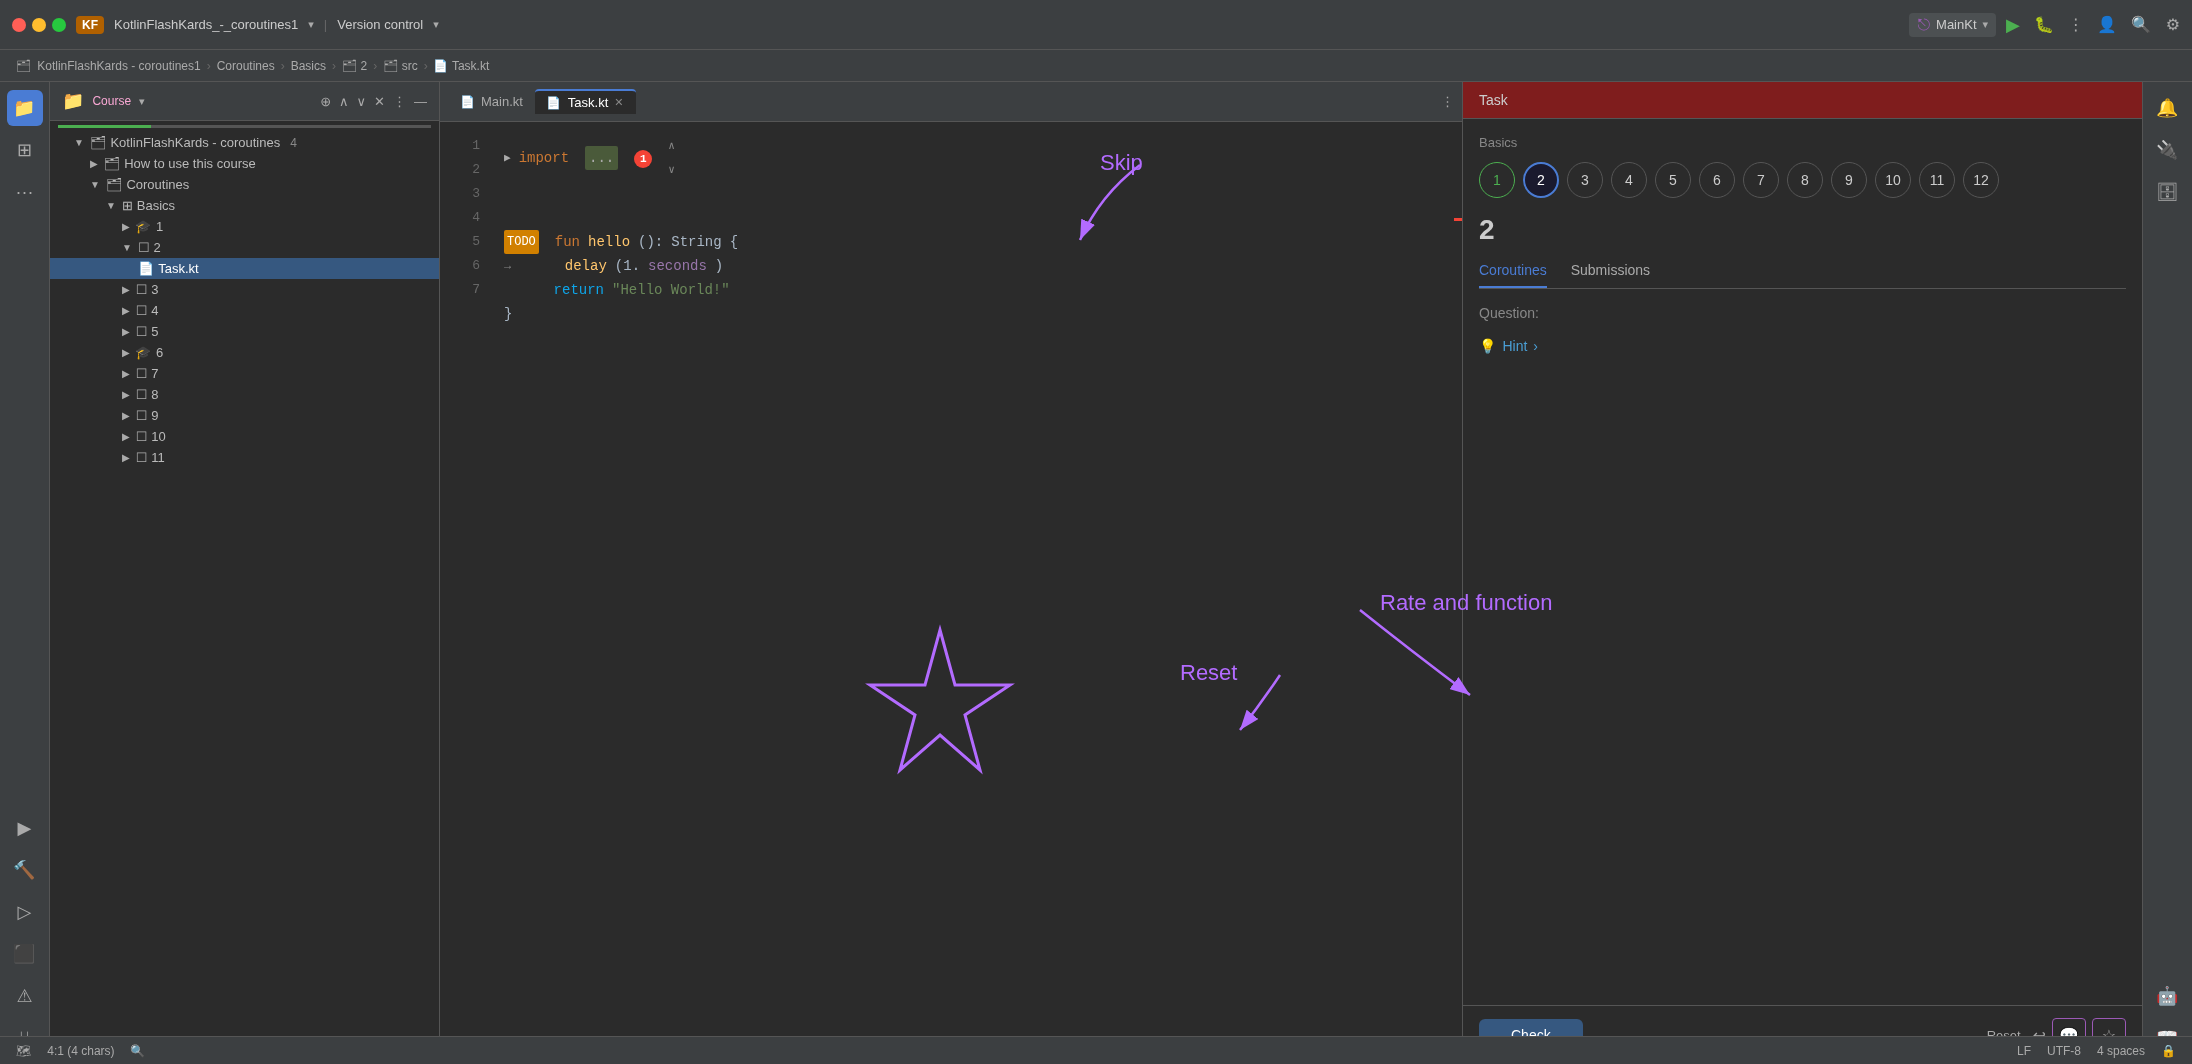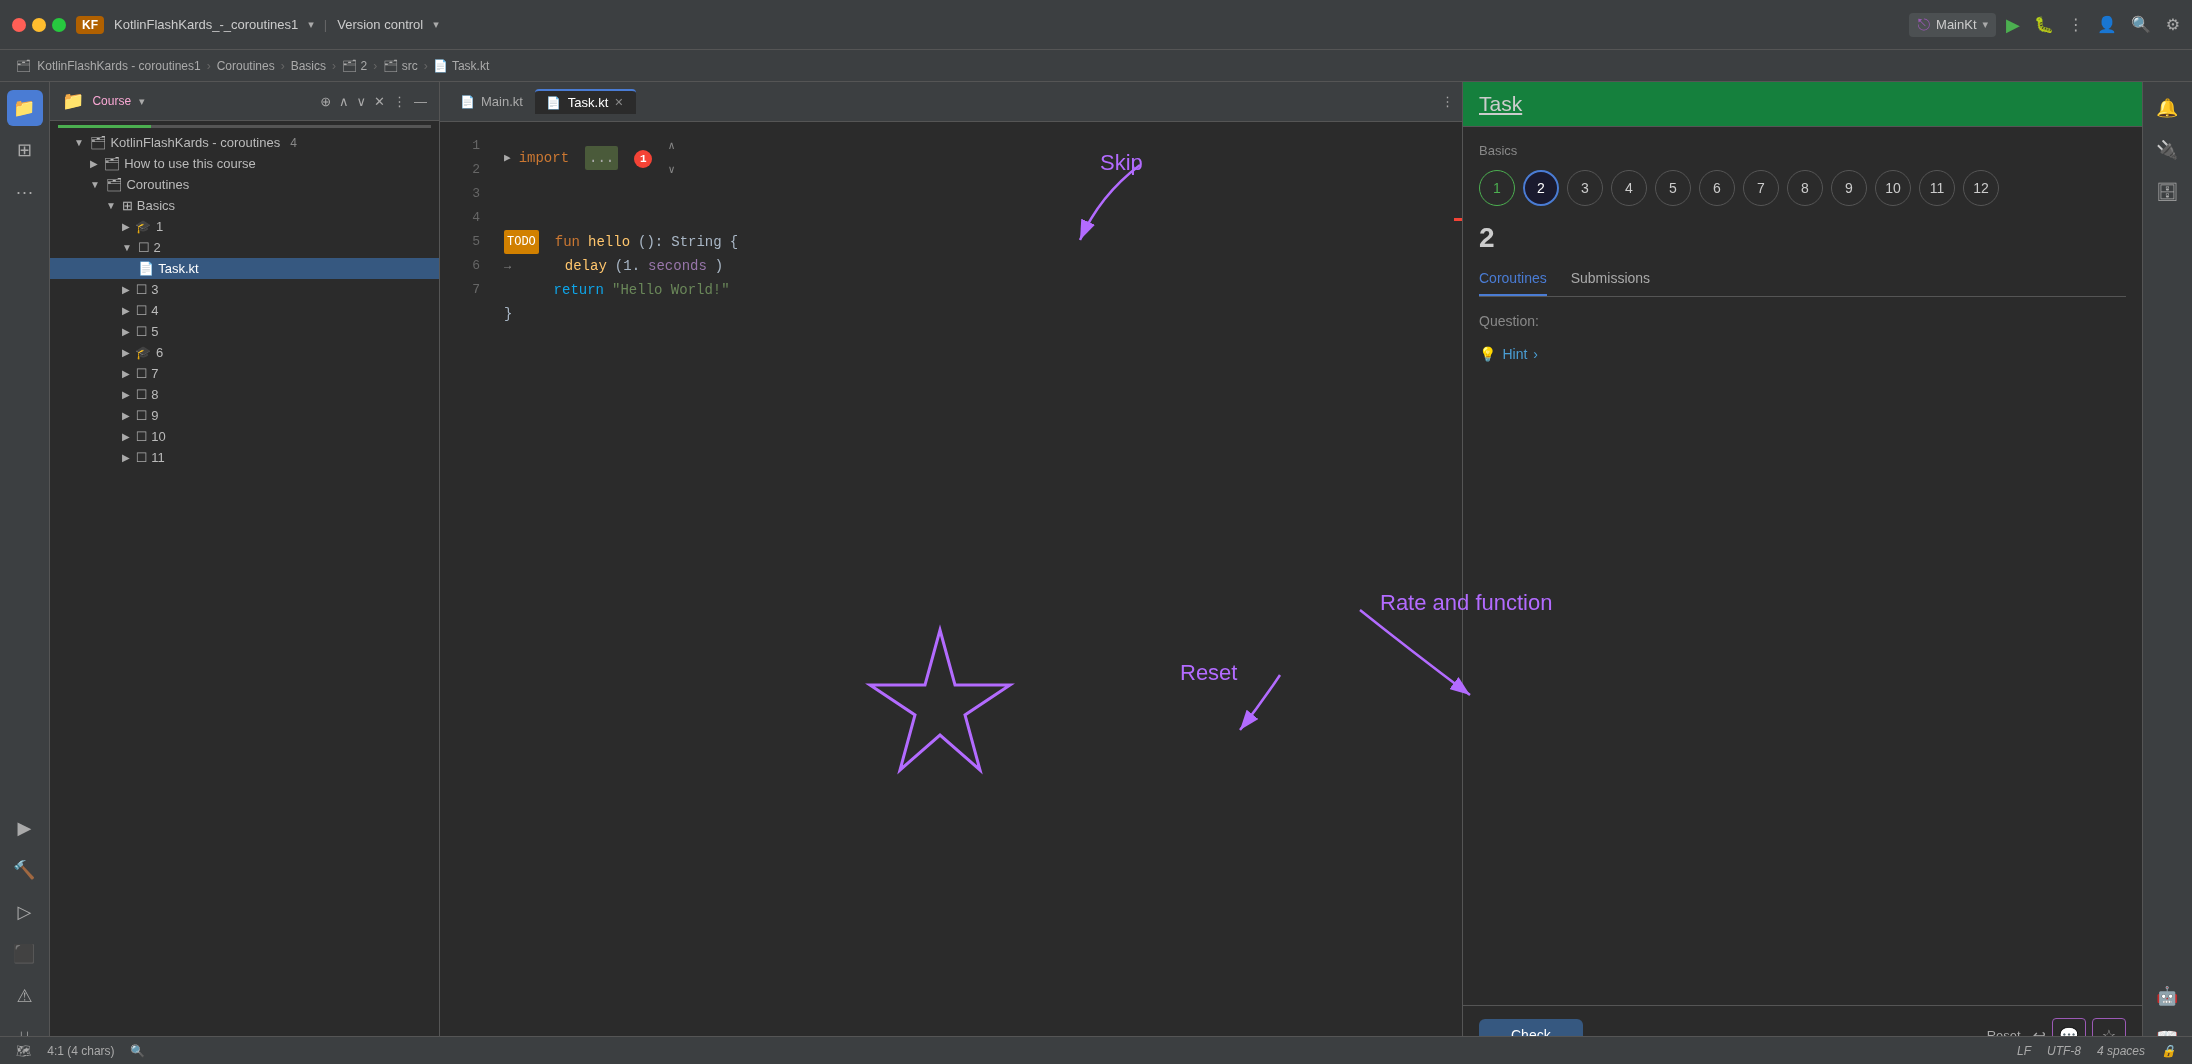--- a/index.html
+++ b/index.html
@@ -254,25 +254,24 @@
     
     .task-panel {
       width: 680px;
       background: #2b2b2b;
       display: flex;
       flex-direction: column;
       border-left: 1px solid #555;
     }
     .task-header {
       padding: 10px 16px;
-      font-size: 21px;
+      font-size: 14px;
       color: #ccc;
       border-bottom: 1px solid #555;
-      background: #15803d;
-      text-decoration: underline;
+      background: #7f1d1d;
     }
     .task-body {
       flex: 1;
       overflow-y: auto;
       padding: 16px;
     }
     .task-section-label {
       font-size: 13px;
       color: #888;
       margin-bottom: 12px;
@@ -409,21 +408,20 @@
       align-items: center;
       padding: 0 16px;
       gap: 16px;
       font-size: 12px;
       color: #aaa;
     }
     .status-right {
       margin-left: auto;
       display: flex;
       gap: 16px;
-      font-style: italic;
     }
 
     
     .annotation-container {
       position: absolute;
       top: 0; left: 0;
       width: 2192px;
       height: 808px;
       pointer-events: none;
     }

